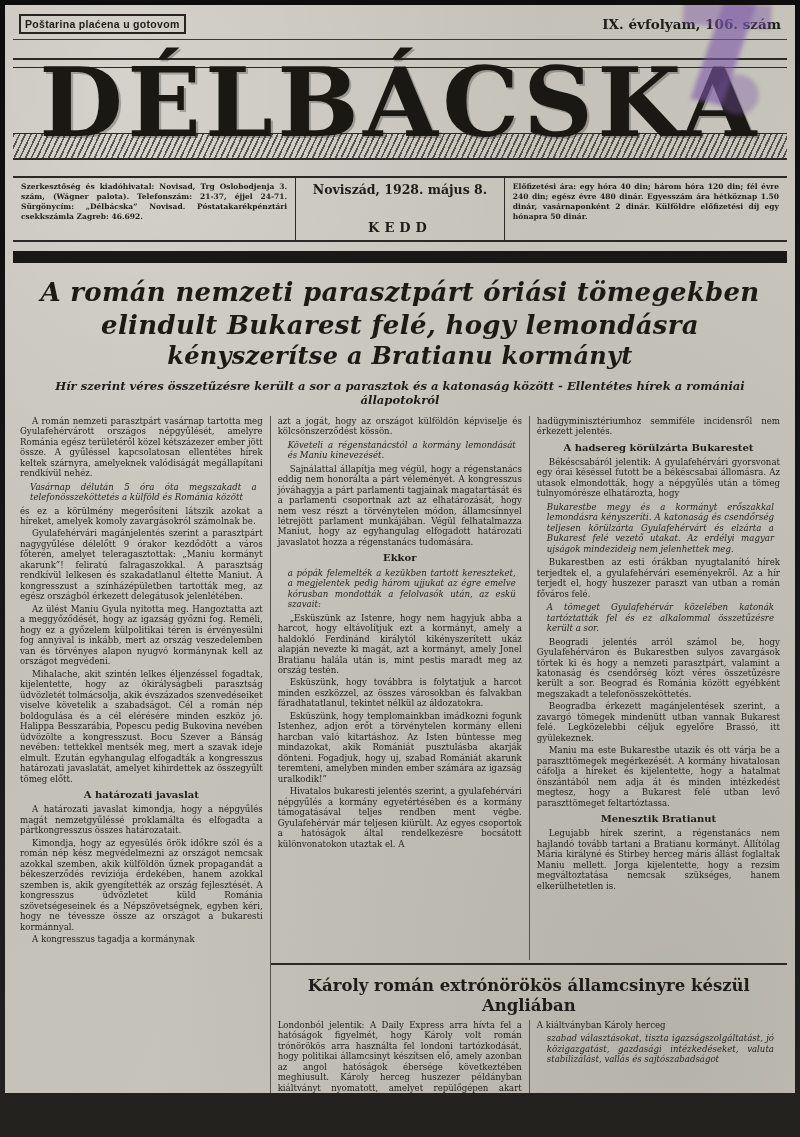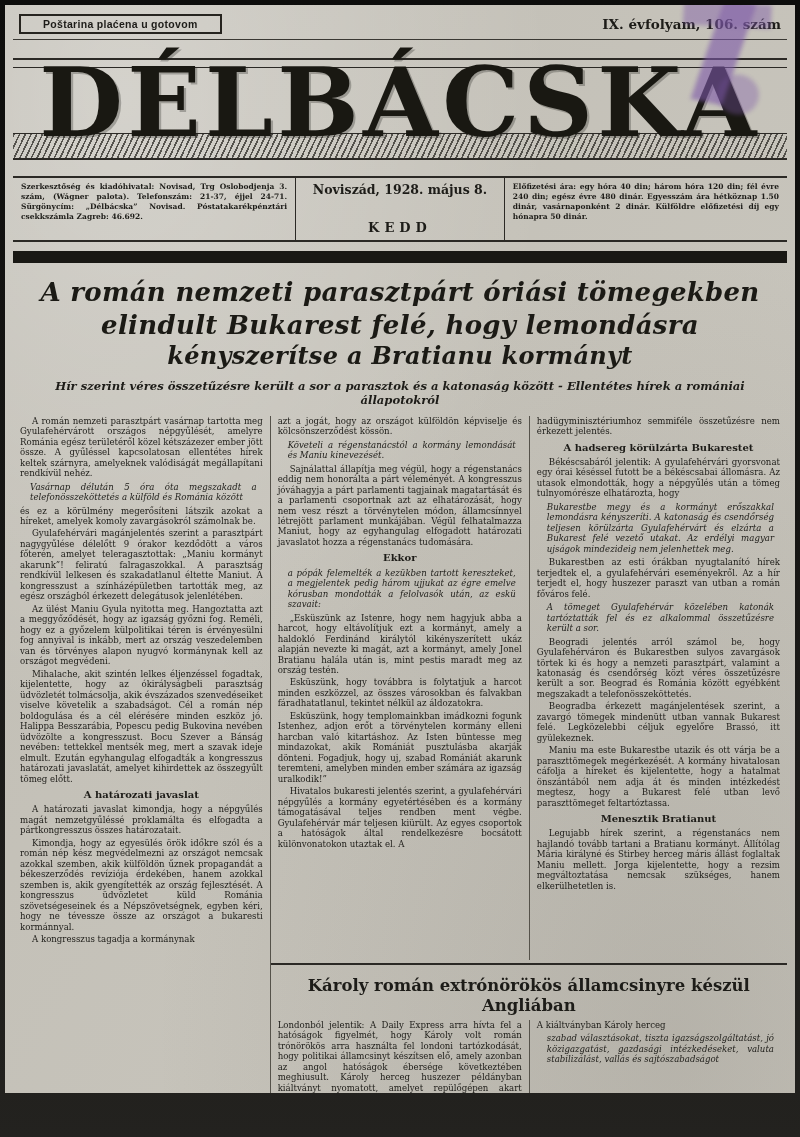--- a/index.html
+++ b/index.html
@@ -20,21 +20,21 @@
   }
 
   
   .stamp{position:absolute;top:-6px;right:16px;width:110px;height:130px;transform:rotate(12deg);z-index:6;opacity:.8;pointer-events:none;}
   .blot{position:absolute;background:#7d58a8;filter:blur(2px);}
   .b1{left:36px;top:0;width:32px;height:106px;transform:skewX(-7deg);opacity:.75;}
   .b2{left:4px;top:4px;width:88px;height:24px;transform:rotate(-9deg);opacity:.55;}
   .b3{left:54px;top:72px;width:42px;height:40px;border-radius:50%;opacity:.45;}
 
   .topstrip{display:flex;justify-content:space-between;align-items:center;margin:9px 14px 0;}
-  .postage-box{border:2px solid #26241f;padding:2px 22px;font-family:"Liberation Sans",sans-serif;font-weight:bold;font-size:10.5px;letter-spacing:.3px;}
+  .postage-box{border:2px solid #26241f;padding:2px 4px;font-family:"Liberation Sans",sans-serif;font-weight:bold;font-size:10.5px;letter-spacing:.3px;}
   .issue{font-weight:bold;font-size:13.5px;}
   .toprule{border-top:1px solid #3a3833;margin:5px 8px 0;}
 
   .masthead{position:relative;height:128px;margin:2px 8px 0;}
   .mast-rules{position:absolute;top:16px;left:0;right:0;height:7px;border-top:2px solid #2b2925;border-bottom:1px solid #2b2925;}
   .mast-hatch{
     position:absolute;bottom:10px;left:0;right:0;height:24px;
     background:repeating-linear-gradient(115deg, rgba(38,36,31,.72) 0 1.6px, rgba(0,0,0,0) 1.6px 5.2px);
     border-top:1px solid #2b2925;border-bottom:2px solid #2b2925;
   }
@@ -142,21 +142,21 @@
               <p class="para s-it">Követeli a régenstanácstól a kormány lemondását és Maniu kinevezését.</p>
               <p class="para s-p">Sajnálattal állapítja meg végül, hogy a régenstanács eddig nem honorálta a párt véleményét. A kongresszus jóváhagyja a párt parlamenti tagjainak magatartását és a parlamenti csoportnak azt az elhatározását, hogy nem vesz részt a törvénytelen módon, államcsínnyel létrejött parlament munkájában. Végül felhatalmazza Maniut, hogy az egyhangulag elfogadott határozati javaslatot hozza a régenstanács tudomására.</p>
               <p class="para s-sub">Ekkor</p>
               <p class="para s-it">a pópák felemelték a kezükben tartott kereszteket, a megjelentek pedig három ujjukat az égre emelve kórusban mondották a felolvasók után, az eskü szavait:</p>
               <p class="para s-p">„Esküszünk az Istenre, hogy nem hagyjuk abba a harcot, hogy eltávolítjuk ezt a kormányt, amely a haldokló Ferdinánd királytól kikényszerített ukáz alapján nevezte ki magát, azt a kormányt, amely Jonel Bratianu halála után is, mint pestis maradt meg az ország testén.</p>
               <p class="para s-p">Esküszünk, hogy továbbra is folytatjuk a harcot minden eszközzel, az összes városokban és falvakban fáradhatatlanul, tekintet nélkül az áldozatokra.</p>
               <p class="para s-p">Esküszünk, hogy templomainkban imádkozni fogunk Istenhez, adjon erőt a törvénytelen kormány elleni harcban való kitartáshoz. Az Isten büntesse meg mindazokat, akik Romániát pusztulásba akarják dönteni. Fogadjuk, hogy uj, szabad Romániát akarunk teremteni, amelyben minden ember számára az igazság uralkodik!”</p>
               <p class="para s-p">Hivatalos bukaresti jelentés szerint, a gyulafehérvári népgyűlés a kormány egyetértésében és a kormány támogatásával teljes rendben ment végbe. Gyulafehérvár már teljesen kiürült. Az egyes csoportok a hatóságok által rendelkezésre bocsátott különvonatokon utaztak el. A</p>
             </div>
           <div class="col">
-              <p class="para s-pn">hadügyminisztériumhoz semmiféle összetűzésre nem érkezett jelentés.</p>
+              <p class="para s-pn">hadügyminisztériumhoz semmiféle incidensről nem érkezett jelentés.</p>
               <p class="para s-sub">A hadsereg körülzárta Bukarestet</p>
               <p class="para s-p">Békéscsabáról jelentik: A gyulafehérvári gyorsvonat egy órai késéssel futott be a békéscsabai állomásra. Az utasok elmondották, hogy a népgyűlés után a tömeg tulnyomórésze elhatározta, hogy</p>
               <p class="para s-it">Bukarestbe megy és a kormányt erőszakkal lemondásra kényszeríti. A katonaság és csendőrség teljesen körülzárta Gyulafehérvárt és elzárta a Bukarest felé vezető utakat. Az erdélyi magyar ujságok mindezideig nem jelenhettek meg.</p>
               <p class="para s-p">Bukarestben az esti órákban nyugtalanító hírek terjedtek el, a gyulafehérvári eseményekről. Az a hír terjedt el, hogy huszezer paraszt van utban a román főváros felé.</p>
               <p class="para s-it">A tömeget Gyulafehérvár közelében katonák tartóztatták fel és ez alkalommal összetűzésre került a sor.</p>
               <p class="para s-p">Beogradi jelentés arról számol be, hogy Gyulafehérváron és Bukarestben sulyos zavargások törtek ki és hogy a nemzeti parasztpárt, valamint a katonaság és csendőrség közt véres összetűzésre került a sor. Beograd és Románia között egyébként megszakadt a telefonösszeköttetés.</p>
               <p class="para s-p">Beogradba érkezett magánjelentések szerint, a zavargó tömegek mindenütt utban vannak Bukarest felé. Legközelebbi céljuk egyelőre Brassó, itt gyülekeznek.</p>
               <p class="para s-p">Maniu ma este Bukarestbe utazik és ott várja be a paraszttömegek megérkezését. A kormány hivatalosan cáfolja a híreket és kijelentette, hogy a hatalmat önszántából nem adja át és minden intézkedést megtesz, hogy a Bukarest felé utban levő paraszttömeget feltartóztassa.</p>
               <p class="para s-sub">Menesztik Bratianut</p>
               <p class="para s-p">Legujabb hírek szerint, a régenstanács nem hajlandó tovább tartani a Bratianu kormányt. Állítólag Mária királyné és Stirbey herceg máris állást foglaltak Maniu mellett. Jorga kijelentette, hogy a rezsim megváltoztatása nemcsak szükséges, hanem elkerülhetetlen is.</p>

